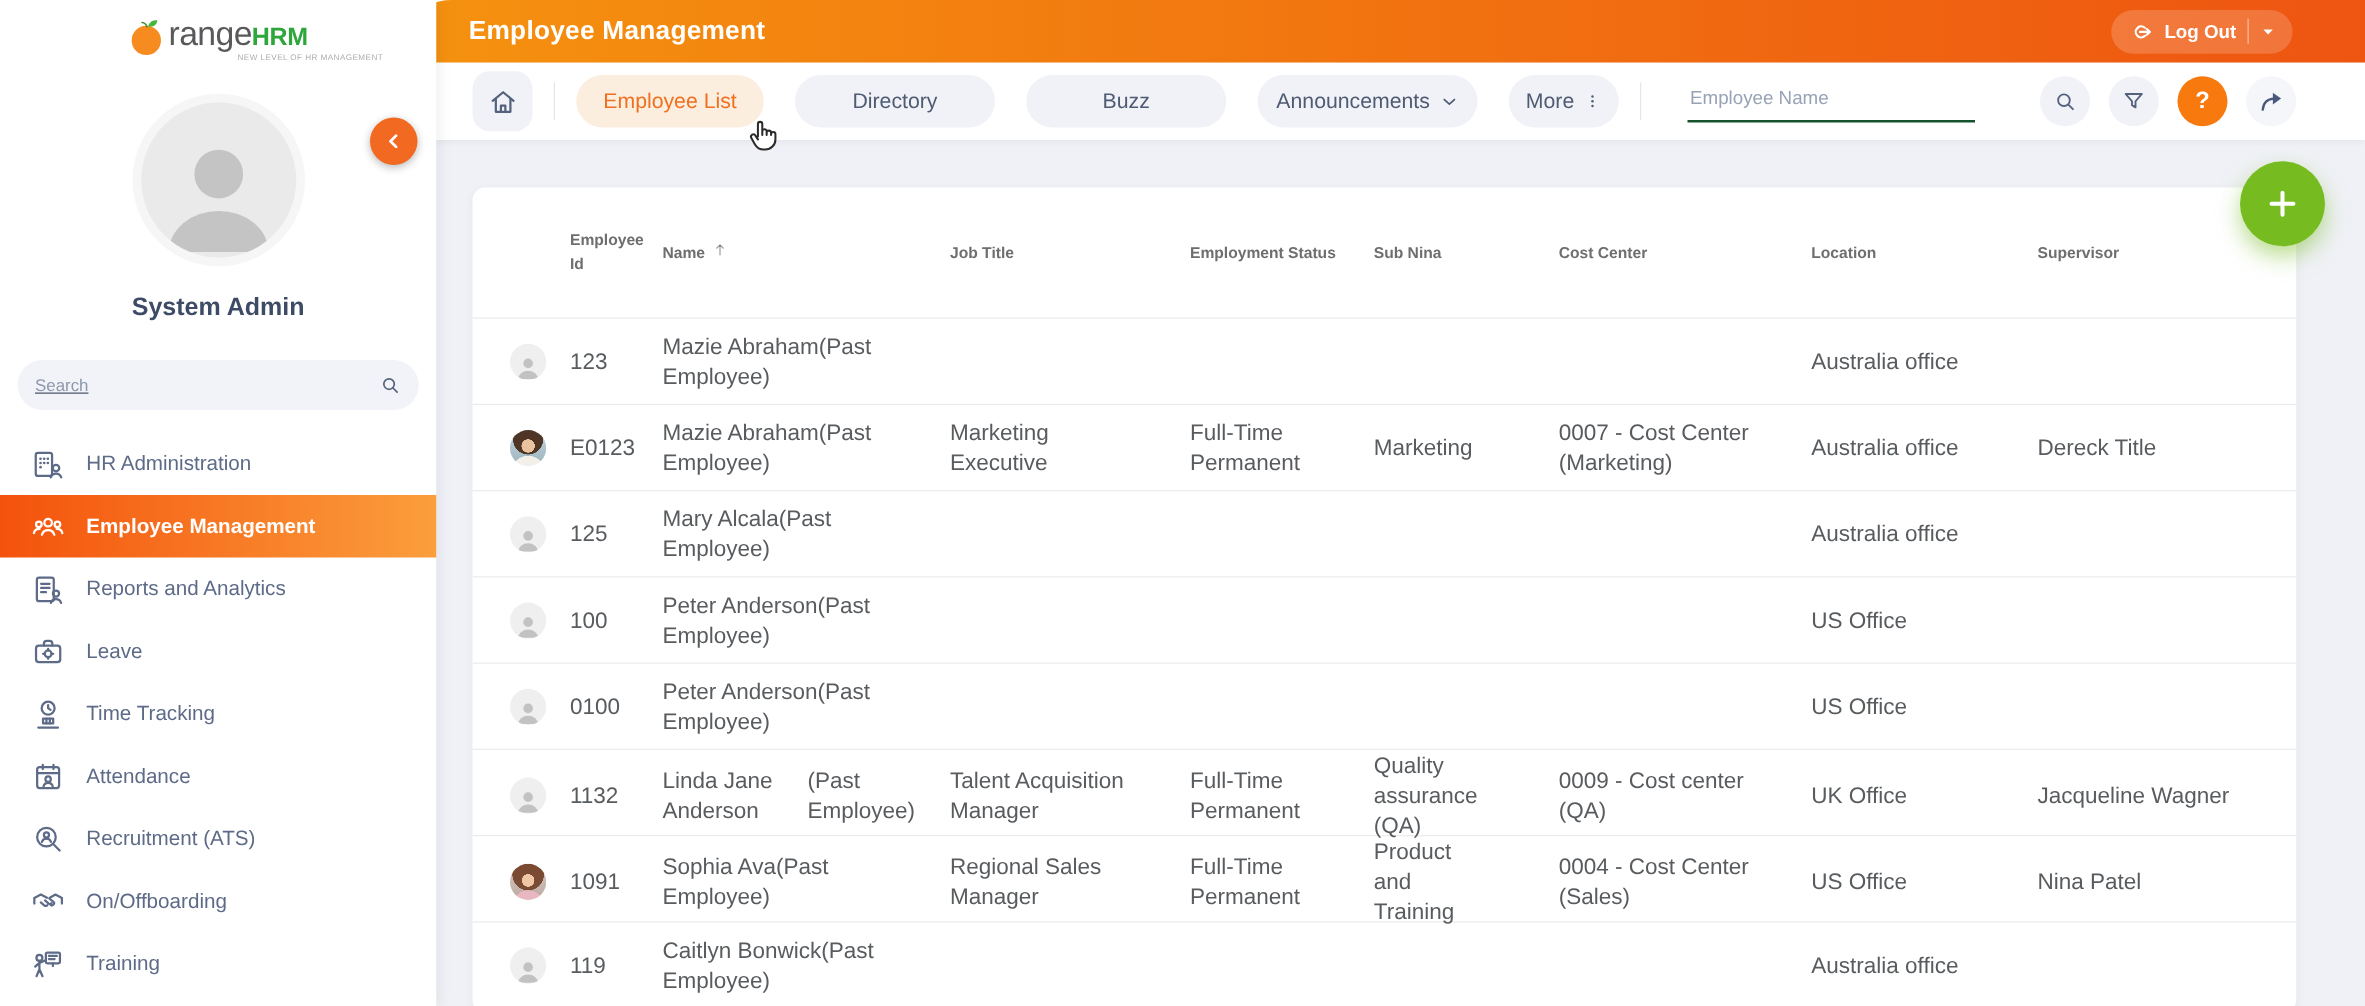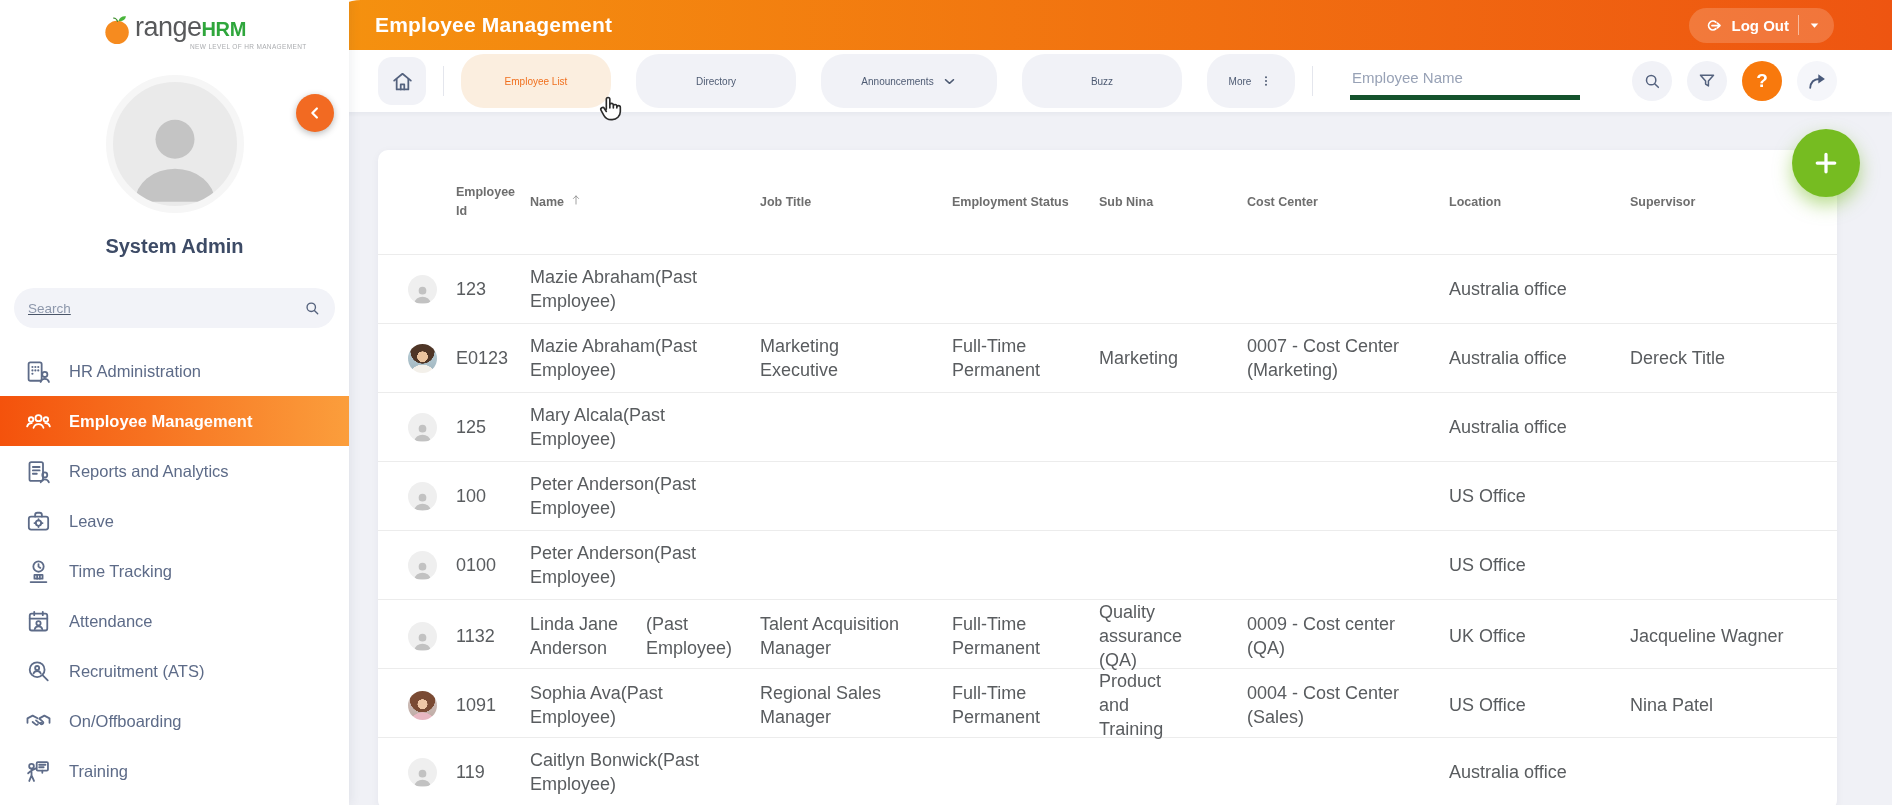--- a/index.html
+++ b/index.html
@@ -49,28 +49,28 @@
                 padding:0 13px; color:#fff; font-size:15px; font-weight:700; cursor:pointer; }
   .logout-divider { width:1px; height:20px; background:rgba(255,255,255,.5); }
   
   .toolbar { position:absolute; left:315px; top:50px; width:1577px; height:62px; background:#fff;
              display:flex; align-items:center; padding:0 55px 0 63px; z-index:3;
              box-shadow:0 2px 4px rgba(40,50,80,.05); }
   .home-btn { width:48px; height:48px; border-radius:14px; background:#F1F2F7; display:flex;
               align-items:center; justify-content:center; color:#54627E; cursor:pointer; flex:0 0 auto; }
   .tb-divider { width:1px; height:30px; background:#E4E6ED; margin:0 17px; flex:0 0 auto; }
   .tabs { display:flex; gap:25px; align-items:center; }
-  .pill { height:54px; border-radius:23px; background:var(--pill-bg,#F1F2F7); color:var(--pill-text,#4E5B73);
-          font-size:10px; display:flex; align-items:center; justify-content:center; gap:8px;
+  .pill { height:42px; border-radius:23px; background:var(--pill-bg,#F1F2F7); color:var(--pill-text,#4E5B73);
+          font-size:17px; display:flex; align-items:center; justify-content:center; gap:8px;
           cursor:pointer; white-space:nowrap; }
   .pill.active { background:var(--active-pill-bg,#FBEEDF); color:var(--active-pill-text,#F0701F); }
   .pill svg { flex:0 0 auto; }
   .name-search { margin-left:20px; width:230px; flex:0 0 auto; }
   .name-search input { width:100%; border:none; outline:none; background:transparent;
-                       border-bottom:5px solid #14532d; font-family:inherit; font-size:15px;
+                       border-bottom:2px solid #14532d; font-family:inherit; font-size:15px;
                        color:#4A5568; padding:6px 2px 9px; }
   .name-search input::placeholder { color:#98A2B6; }
   .tb-icons { margin-left:auto; display:flex; gap:15px; align-items:center; }
   .icon-circle { width:40px; height:40px; border-radius:50%; background:#F1F2F7; color:#54627E;
                  display:flex; align-items:center; justify-content:center; cursor:pointer; }
   .icon-circle.help { background:var(--help-orange,#F8790D); color:#fff;
                       font-size:19px; font-weight:800; }
   .icon-circle.share { background:#F5F6FA; color:#49597A; }
   
   .card { position:absolute; left:378px; top:150px; width:1459px; height:660px; background:#fff;
@@ -288,28 +288,28 @@
     </svg>
   </div>
   <div class="tb-divider"></div>
   <div class="tabs">
       <div class="pill active" style="min-width: 150px;">
         <span>Employee List</span>
       </div>
       <div class="pill" style="min-width: 160px;">
         <span>Directory</span>
       </div>
+      <div class="pill" style="min-width: 160px;">
+        <span>Buzz</span>
+      </div>
       <div class="pill" style="min-width: 176px;">
         <span>Announcements</span>
         <svg width="15" height="15" viewBox="0 0 24 24" fill="none" stroke="currentColor" stroke-width="2.2" stroke-linecap="round" stroke-linejoin="round">
           <path d="M5.5 9 12 15l6.5-6"></path>
         </svg>
-      </div>
-      <div class="pill" style="min-width: 160px;">
-        <span>Buzz</span>
       </div>
       <div class="pill" style="min-width: 88px;">
         <span>More</span>
         <svg width="14" height="16" viewBox="0 0 24 24" fill="currentColor">
           <circle cx="12" cy="5.5" r="1.7"></circle>
           <circle cx="12" cy="12" r="1.7"></circle>
           <circle cx="12" cy="18.5" r="1.7"></circle>
         </svg>
       </div>
     </div>

